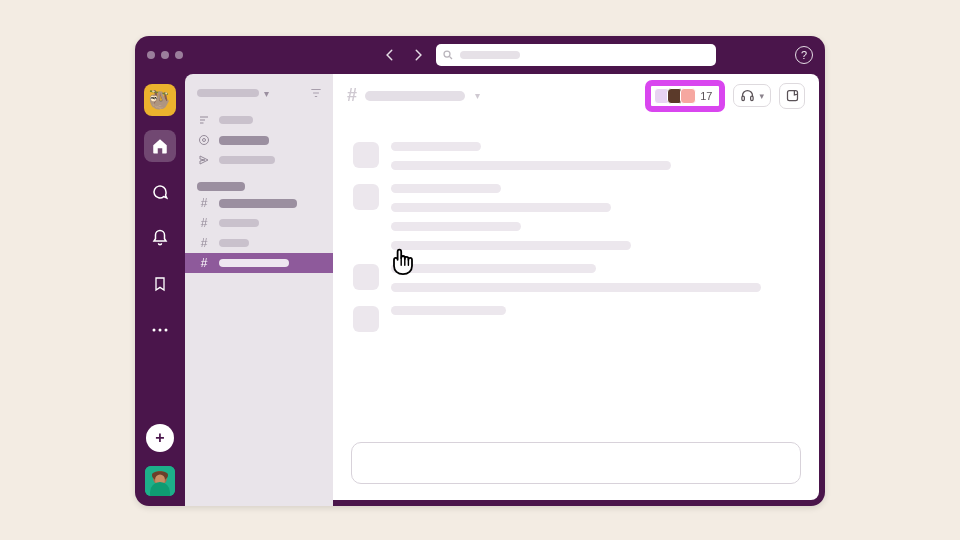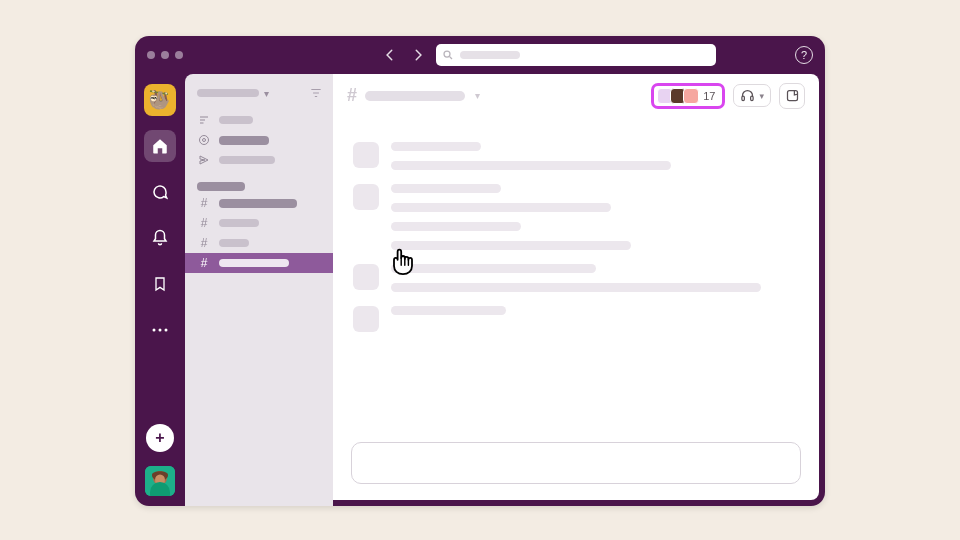--- a/index.html
+++ b/index.html
@@ -125,21 +125,21 @@
     height:44px; display:flex; align-items:center; padding:0 14px;
     gap:8px;
     border-bottom:1px solid transparent;
   }
   .hash-lg { color:#cfc9d1; font-size:18px; font-weight:600; }
   .chan-name-ph { height:10px; width:100px; background:#e4dfe6; border-radius:5px; }
   .chan-caret { color:#cfc9d1; font-size:10px; margin-left:2px; }
   .hdr-spacer { flex:1; }
   .members-pill {
     display:flex; align-items:center;
-    border:3px solid #d946ef; border-radius:7px;
+    border:6px solid #d946ef; border-radius:7px;
     padding: 2px 7px 2px 3px; gap:4px;
     cursor:pointer;
   }
   .ava-stack { display:flex; }
   .ava-stack .a { width:16px; height:16px; border-radius:4px; margin-left:-3px; border:1.5px solid #fff; }
   .ava-stack .a:first-child { margin-left:0; }
   .a1 { background:#e8d3f2; }
   .a2 { background:#5b3a2a; }
   .a3 { background:#f6a7a0; }
   .mcount { font-size:11px; color:#5a5257; }

